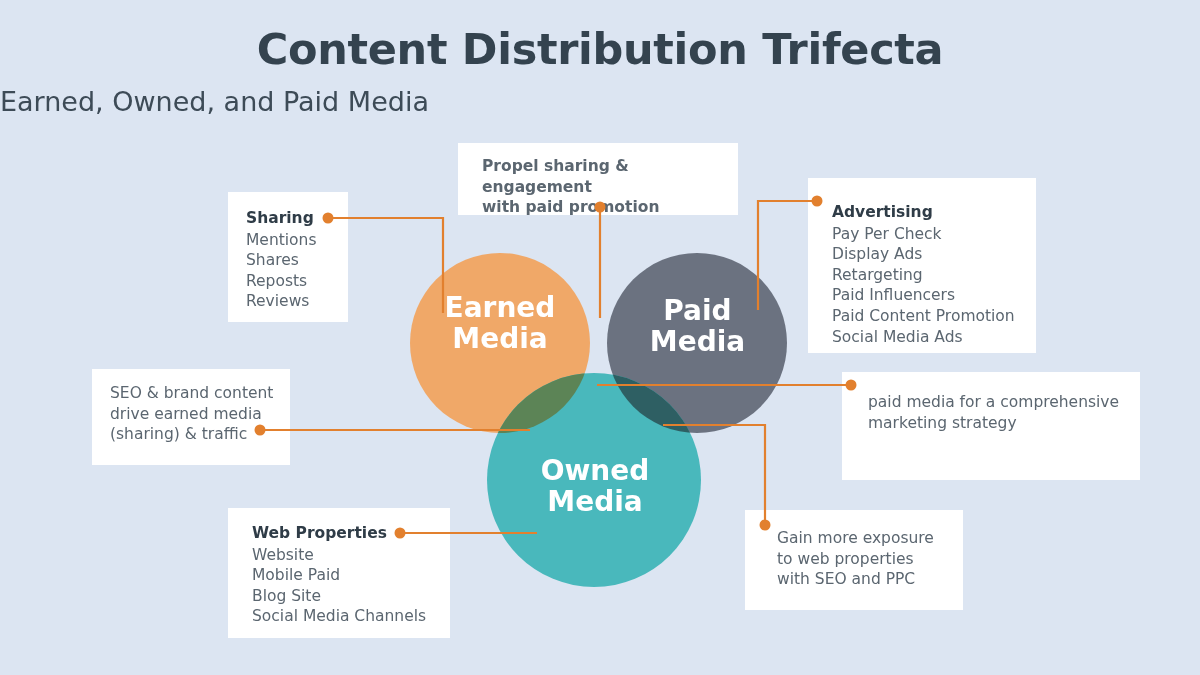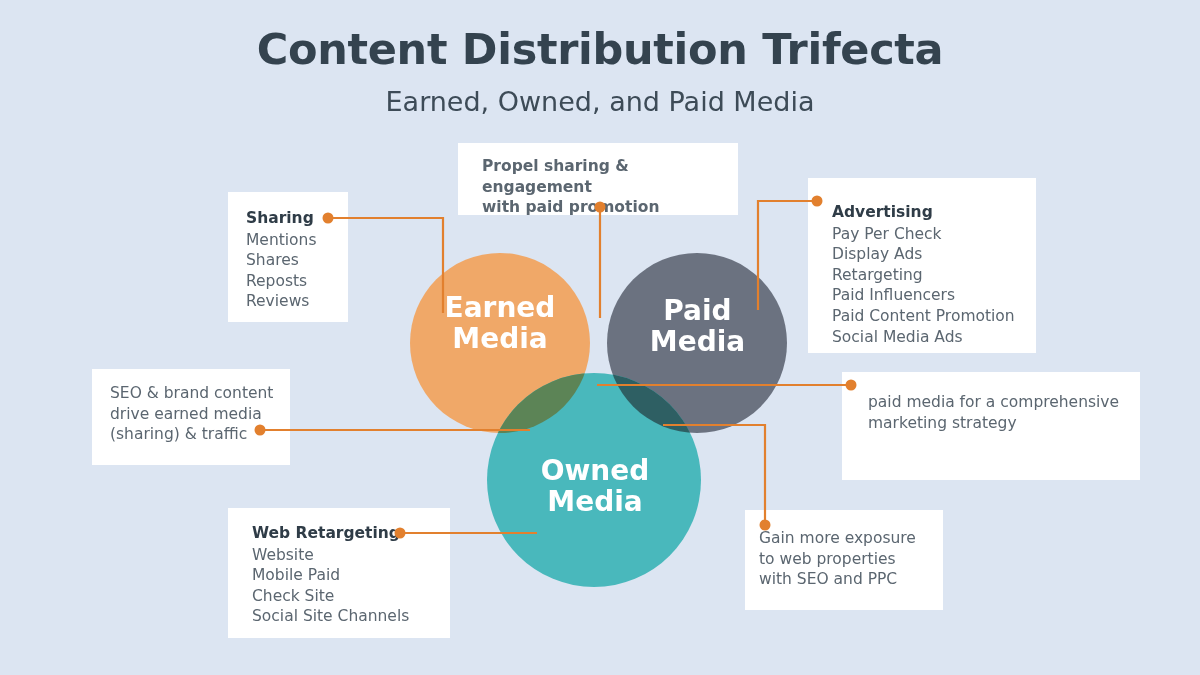--- a/index.html
+++ b/index.html
@@ -31,21 +31,21 @@
     font-weight: bold;
     color: #34434f;
     letter-spacing: -0.3px;
     font-family: "DejaVu Sans", sans-serif;
   }
   .subtitle {
     position: absolute;
     left: 0;
     top: 86px;
     width: 1200px;
-    text-align: center;
+    text-align: left;
     font-size: 27px;
     font-weight: normal;
     color: #3d4b57;
     font-family: "DejaVu Sans", sans-serif;
   }
 
   
   #venn {
     position: absolute;
     left: 0;
@@ -84,21 +84,21 @@
     display: block;
     margin-bottom: 1px;
   }
   .box .li { display: block; }
 
   #box-sharing      { left: 228px; top: 192px; width: 120px; height: 130px; padding: 16px 0 0 18px; }
   #box-advertising  { left: 808px; top: 178px; width: 228px; height: 175px; padding: 24px 0 0 24px; }
   #box-propel       { left: 458px; top: 143px; width: 280px; height: 72px; padding: 13px 0 0 24px; font-weight: bold; }
   #box-seo          { left: 78px;  top: 369px; width: 198px; height: 96px; padding: 14px 0 0 18px; margin-left: 14px; }
   #box-leverage     { left: 842px; top: 372px; width: 298px; height: 108px; padding: 20px 0 0 26px; }
-  #box-gain         { left: 745px; top: 510px; width: 198px; height: 100px; padding: 18px 0 0 14px; }
+  #box-gain         { left: 745px; top: 510px; width: 218px; height: 100px; padding: 18px 0 0 32px; }
   #box-webprops     { left: 228px; top: 508px; width: 222px; height: 130px; padding: 15px 0 0 24px; }
 
   
   #connectors {
     position: absolute;
     left: 0;
     top: 0;
     width: 1200px;
     height: 675px;
     pointer-events: none;
@@ -193,25 +193,25 @@
     <span class="li">marketing strategy</span>
   </div>
 
   <div class="box" id="box-gain">
     <span class="li">Gain more exposure</span>
     <span class="li">to web properties</span>
     <span class="li">with SEO and PPC</span>
   </div>
 
   <div class="box" id="box-webprops">
-    <span class="head">Web Retargeting</span>
+    <span class="head">Web Properties</span>
     <span class="li">Website</span>
     <span class="li">Mobile Paid</span>
-    <span class="li">Check Site</span>
-    <span class="li">Social Site Channels</span>
+    <span class="li">Blog Site</span>
+    <span class="li">Social Media Channels</span>
   </div>
 
   <svg id="connectors" viewBox="0 0 1200 675">
     <g fill="none" stroke="#e2802e" stroke-width="2.2">
 
       <path d="M 330 218 L 443 218 L 443 313"></path>
 
       <path d="M 814 201 L 758 201 L 758 310"></path>
 
       <path d="M 600 208 L 600 318"></path>

